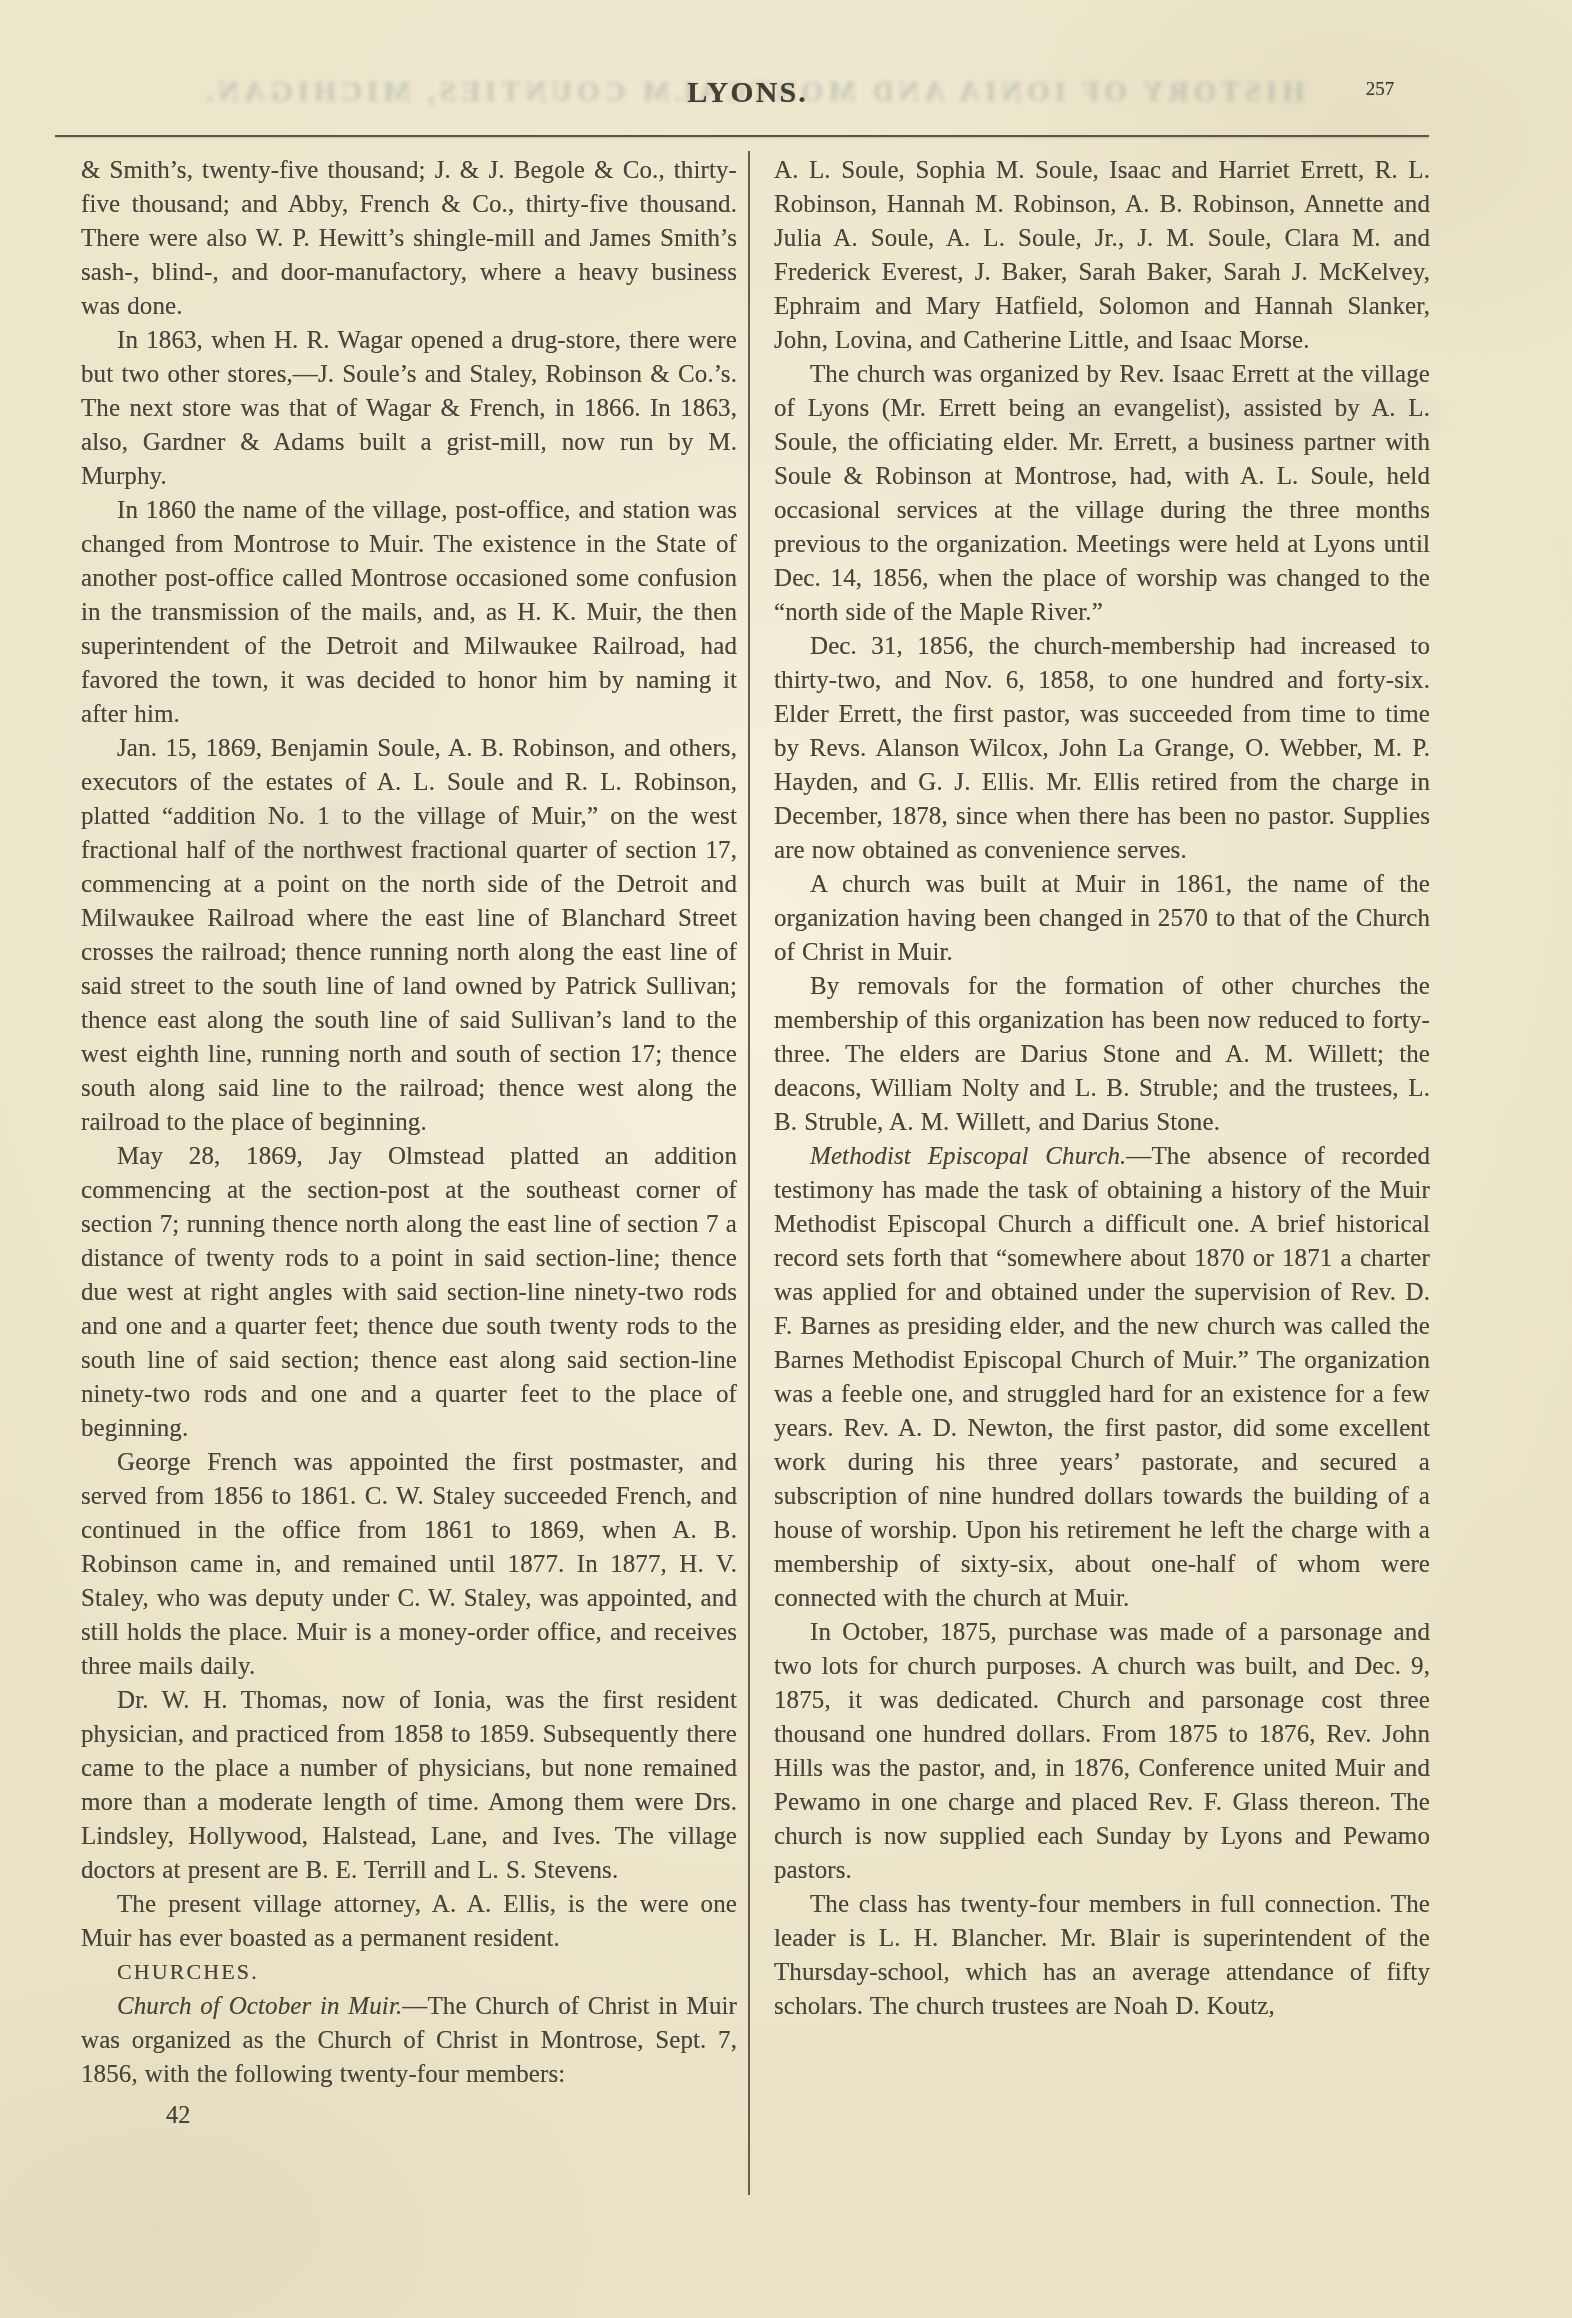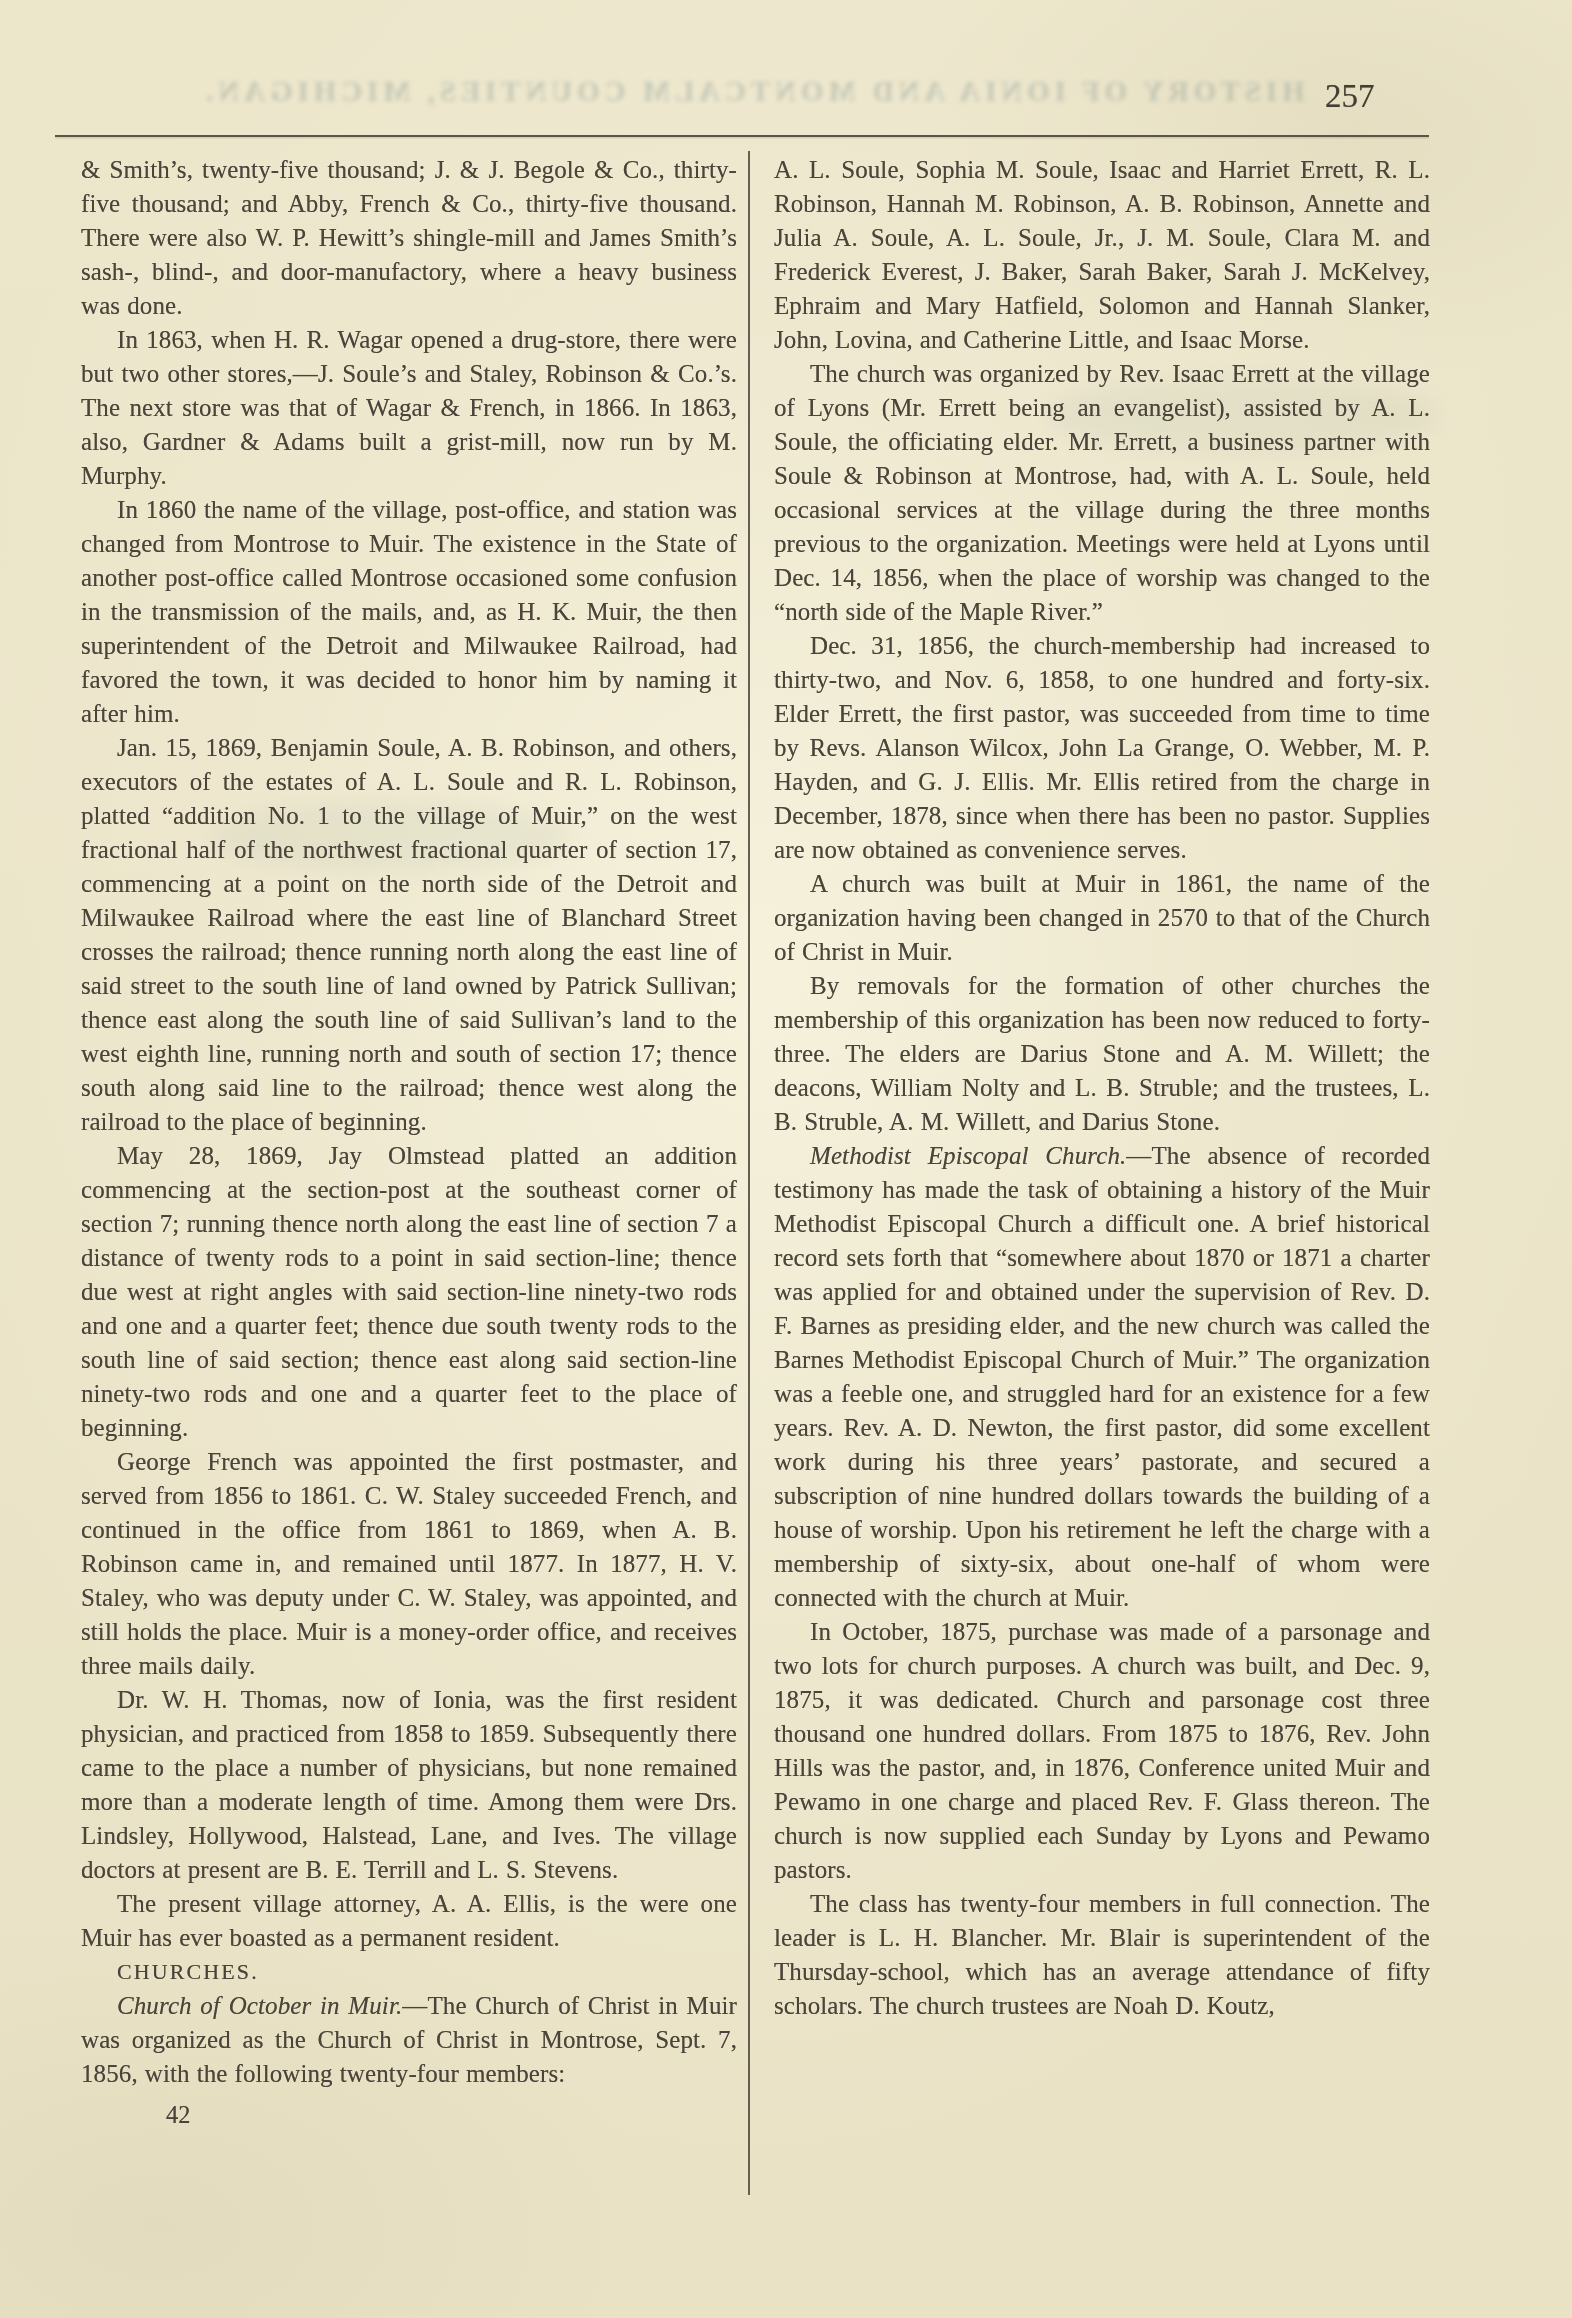--- a/index.html
+++ b/index.html
@@ -53,22 +53,22 @@
     letter-spacing: 2.1px;
     color: #443e34;
     text-shadow: 0 0 0.7px rgba(68, 62, 52, 0.5);
   }
 
   .page-number {
     position: absolute;
     top: 78px;
     left: 1325px;
     width: 110px;
-    text-align: left;
-    font-size: 33px;
+    text-align: center;
+    font-size: 19px;
     color: #443e34;
     text-shadow: 0 0 0.7px rgba(68, 62, 52, 0.5);
   }
 
   .header-rule {
     position: absolute;
     top: 135px;
     left: 55px;
     width: 1374px;
     height: 2.1px;
@@ -121,20 +121,21 @@
 </style>
 </head>
 <body>
 
 <div class="page">
 
   <div class="ghost-title">HISTORY OF IONIA AND MONTCALM COUNTIES, MICHIGAN.</div>
   <div class="ghost-smudge" style="top:377px; left:1046px; width:391px; height:77px;"></div>
   <div class="ghost-smudge" style="top:802px; left:209px; width:363px; height:70px;"></div>
 
+  <div class="running-title">LYONS.</div>
   <div class="page-number">257</div>
   <div class="header-rule"></div>
 
   <div class="column-divider"></div>
 
   <div class="col col-left">
     <p class="para noindent">&amp; Smith’s, twenty-five thousand; J. &amp; J. Begole &amp; Co., thirty-five thousand; and Abby, French &amp; Co., thirty-five thousand. There were also W. P. Hewitt’s shingle-mill and James Smith’s sash-, blind-, and door-manufactory, where a heavy business was done.</p>
     <p class="para">In 1863, when H. R. Wagar opened a drug-store, there were but two other stores,—J. Soule’s and Staley, Robinson &amp; Co.’s. The next store was that of Wagar &amp; French, in 1866. In 1863, also, Gardner &amp; Adams built a grist-mill, now run by M. Murphy.</p>
     <p class="para">In 1860 the name of the village, post-office, and station was changed from Montrose to Muir. The existence in the State of another post-office called Montrose occasioned some confusion in the transmission of the mails, and, as H. K. Muir, the then superintendent of the Detroit and Milwaukee Railroad, had favored the town, it was decided to honor him by naming it after him.</p>
     <p class="para">Jan. 15, 1869, Benjamin Soule, A. B. Robinson, and others, executors of the estates of A. L. Soule and R. L. Robinson, platted “addition No. 1 to the village of Muir,” on the west fractional half of the northwest fractional quarter of section 17, commencing at a point on the north side of the Detroit and Milwaukee Railroad where the east line of Blanchard Street crosses the railroad; thence running north along the east line of said street to the south line of land owned by Patrick Sullivan; thence east along the south line of said Sullivan’s land to the west eighth line, running north and south of section 17; thence south along said line to the railroad; thence west along the railroad to the place of beginning.</p>

